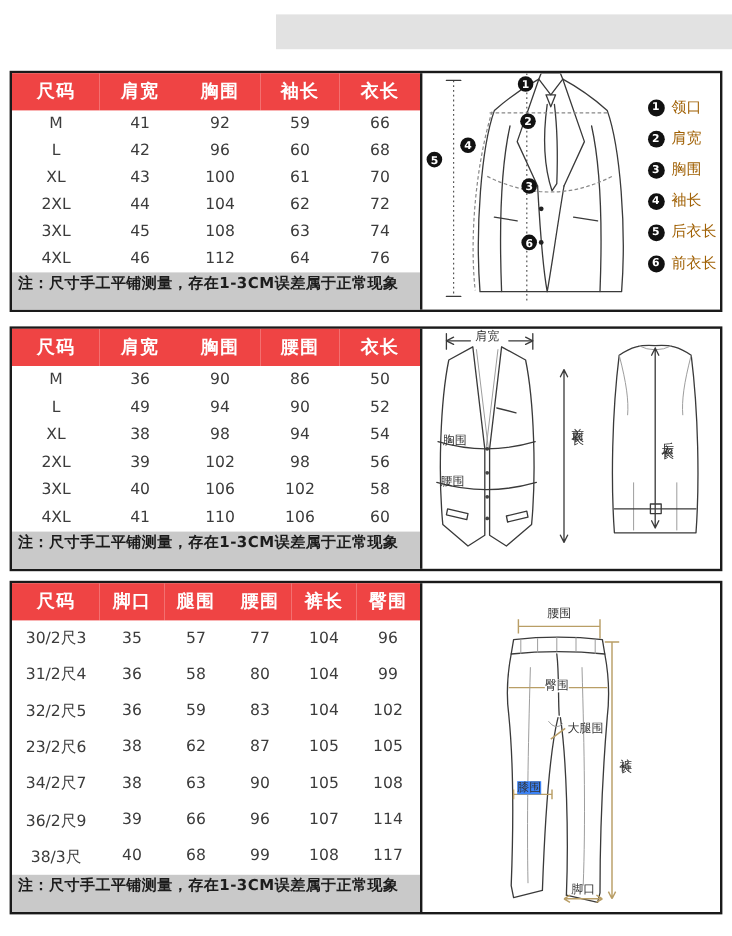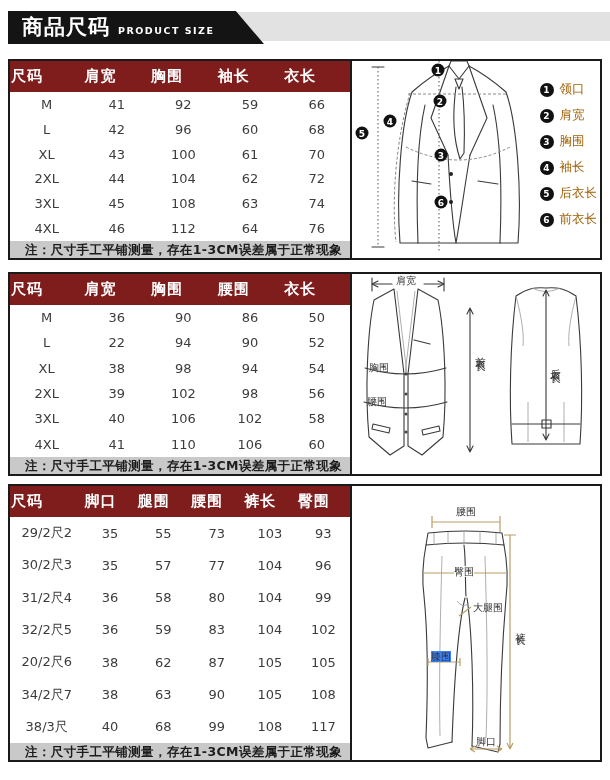--- a/index.html
+++ b/index.html
@@ -14,26 +14,26 @@
   .banner .t2{font-size:9.5px;letter-spacing:1.5px;margin-left:8px;font-weight:bold;}
   
   .panel{position:absolute;left:8px;width:594px;border:2px solid #1a1a1a;background:#fff;
          box-sizing:border-box;display:flex;}
   .p1{top:59px;height:201px;}
   .p2{top:272px;height:204px;}
   .p3{top:484px;height:278px;}
   .table-area{width:342px;box-sizing:border-box;border-right:2px solid #1a1a1a;
               display:flex;flex-direction:column;}
   table.size-table{width:100%;flex:1;border-collapse:collapse;table-layout:fixed;}
-  table.size-table thead th{background:#7f1d1d;color:#fff;font-size:15px;font-weight:bold;
-              height:29px;text-align:left;letter-spacing:1px;}
+  table.size-table thead th{background:#ef4444;color:#fff;font-size:15px;font-weight:bold;
+              height:29px;text-align:center;letter-spacing:1px;}
   table.size-table th:first-child{width:21%;}
   table.size-table td{text-align:center;font-size:13px;color:#3c3c3c;}
   .note{background:#c9c9c9;color:#1c1c1c;font-size:12.5px;font-weight:bold;
-        line-height:17px;height:17px;padding-left:15px;letter-spacing:0.4px;white-space:nowrap;}
+        line-height:17px;height:31px;padding-left:5px;letter-spacing:0.4px;white-space:nowrap;}
   .diagram-area{flex:1;position:relative;overflow:hidden;}
   svg{position:absolute;top:0;left:0;}
   .sk{stroke:#3a3a3a;fill:none;stroke-width:1.1;stroke-linejoin:round;stroke-linecap:round;}
   .sk-light{stroke:#999;fill:none;stroke-width:0.8;}
   .dash{stroke:#888;fill:none;stroke-width:1;stroke-dasharray:3,2;}
   .dot{stroke:#555;fill:none;stroke-width:1;stroke-dasharray:1.5,2.5;}
   .dim{stroke:#b99e66;fill:none;stroke-width:1.2;}
   .marker circle{fill:#111;}
   .marker text{fill:#fff;font-size:9px;font-weight:bold;text-anchor:middle;}
   
@@ -45,24 +45,20 @@
   
   .dlabel{position:absolute;font-size:10px;color:#333;line-height:11px;white-space:nowrap;}
   .vtext{writing-mode:vertical-lr;letter-spacing:2px;font-size:10.5px;}
 </style>
 </head>
 <body>
 
 <div class="page">
 
   <div class="banner-strip"></div>
-  <div class="banner">
-    <span class="t1">商品尺码</span>
-    <span class="t2">PRODUCT SIZE</span>
-  </div>
 
   <div class="panel p1">
     <div class="table-area">
       <table class="size-table">
         <thead>
             <tr>
               <th>尺码</th>
               <th>肩宽</th>
               <th>胸围</th>
               <th>袖长</th>
@@ -213,21 +209,21 @@
           <tbody>
             <tr>
               <td>M</td>
               <td>36</td>
               <td>90</td>
               <td>86</td>
               <td>50</td>
             </tr>
             <tr>
               <td>L</td>
-              <td>22</td>
+              <td>49</td>
               <td>94</td>
               <td>90</td>
               <td>52</td>
             </tr>
             <tr>
               <td>XL</td>
               <td>38</td>
               <td>98</td>
               <td>94</td>
               <td>54</td>
@@ -303,28 +299,20 @@
               <th>尺码</th>
               <th>脚口</th>
               <th>腿围</th>
               <th>腰围</th>
               <th>裤长</th>
               <th>臀围</th>
             </tr>
           </thead>
           <tbody>
             <tr>
-              <td>29/2尺2</td>
-              <td>35</td>
-              <td>55</td>
-              <td>73</td>
-              <td>103</td>
-              <td>93</td>
-            </tr>
-            <tr>
               <td>30/2尺3</td>
               <td>35</td>
               <td>57</td>
               <td>77</td>
               <td>104</td>
               <td>96</td>
             </tr>
             <tr>
               <td>31/2尺4</td>
               <td>36</td>
@@ -335,34 +323,42 @@
             </tr>
             <tr>
               <td>32/2尺5</td>
               <td>36</td>
               <td>59</td>
               <td>83</td>
               <td>104</td>
               <td>102</td>
             </tr>
             <tr>
-              <td>20/2尺6</td>
+              <td>23/2尺6</td>
               <td>38</td>
               <td>62</td>
               <td>87</td>
               <td>105</td>
               <td>105</td>
             </tr>
             <tr>
               <td>34/2尺7</td>
               <td>38</td>
               <td>63</td>
               <td>90</td>
               <td>105</td>
               <td>108</td>
+            </tr>
+            <tr>
+              <td>36/2尺9</td>
+              <td>39</td>
+              <td>66</td>
+              <td>96</td>
+              <td>107</td>
+              <td>114</td>
             </tr>
             <tr>
               <td>38/3尺</td>
               <td>40</td>
               <td>68</td>
               <td>99</td>
               <td>108</td>
               <td>117</td>
             </tr>
           </tbody>

